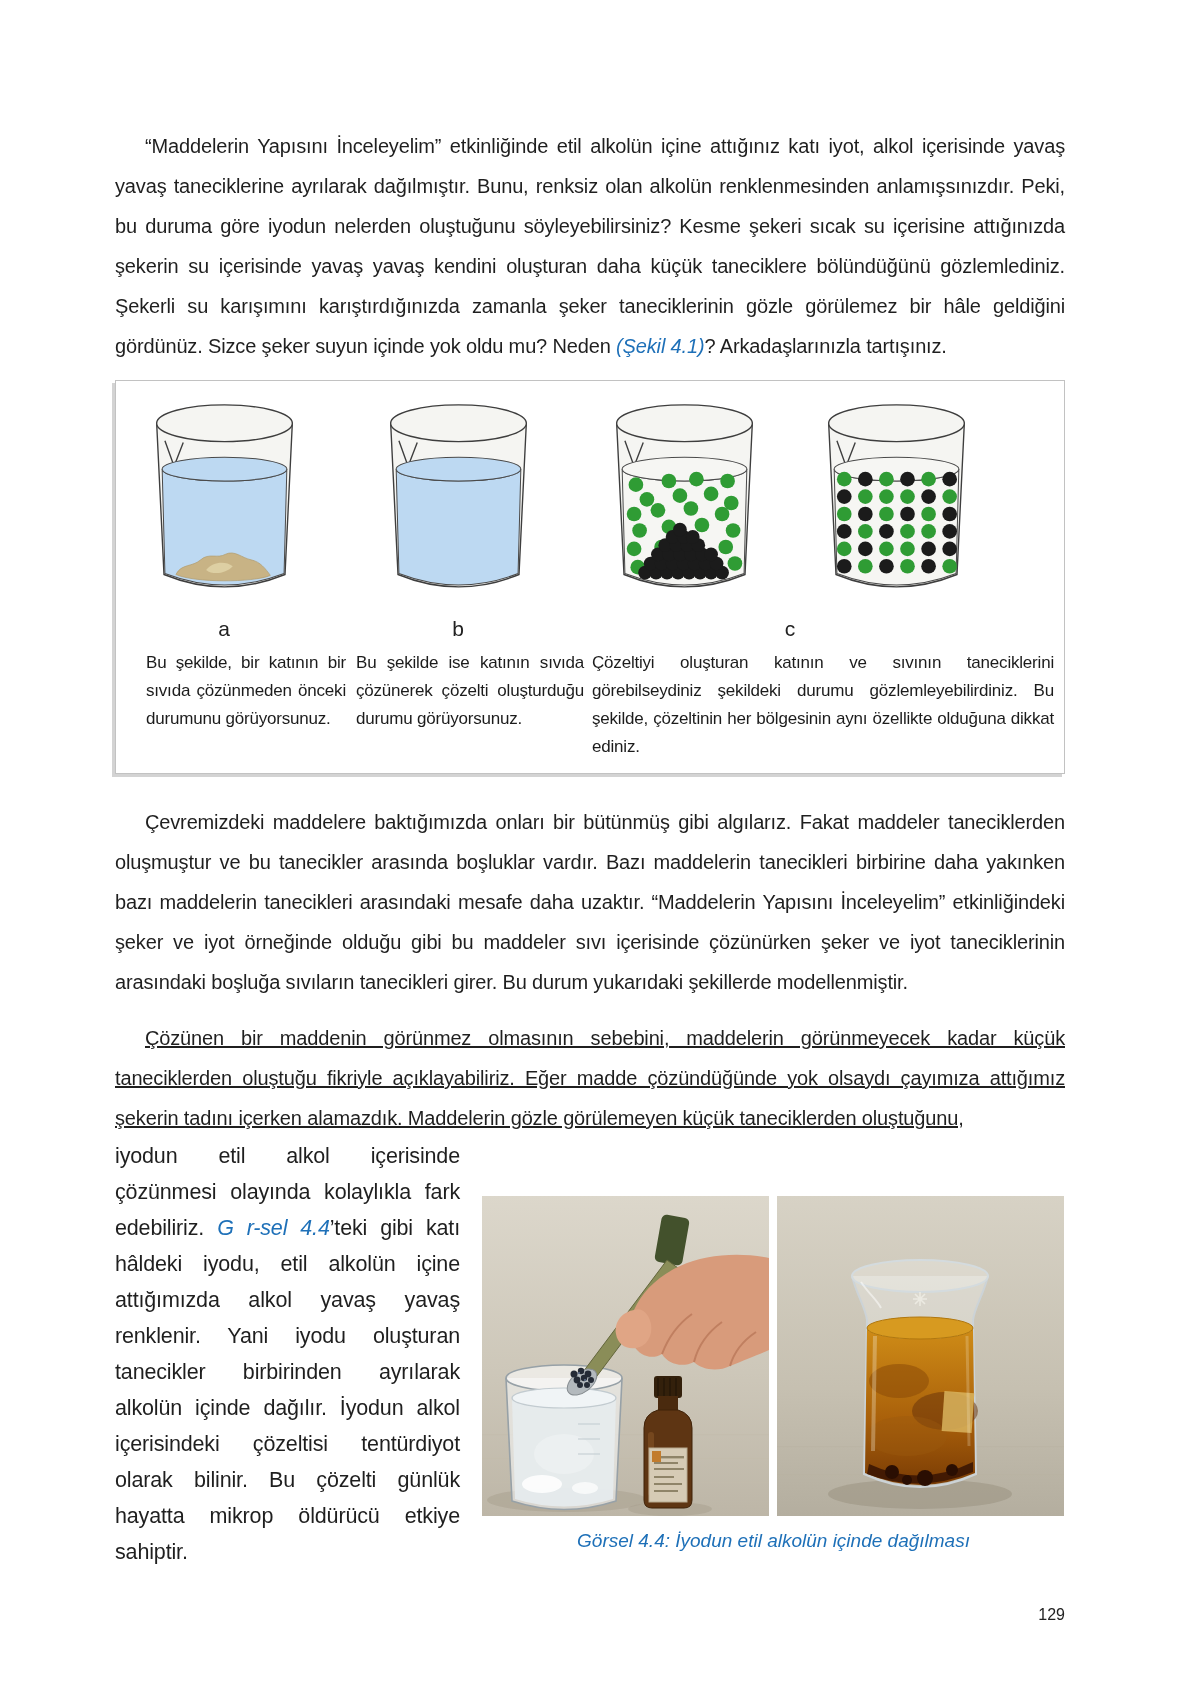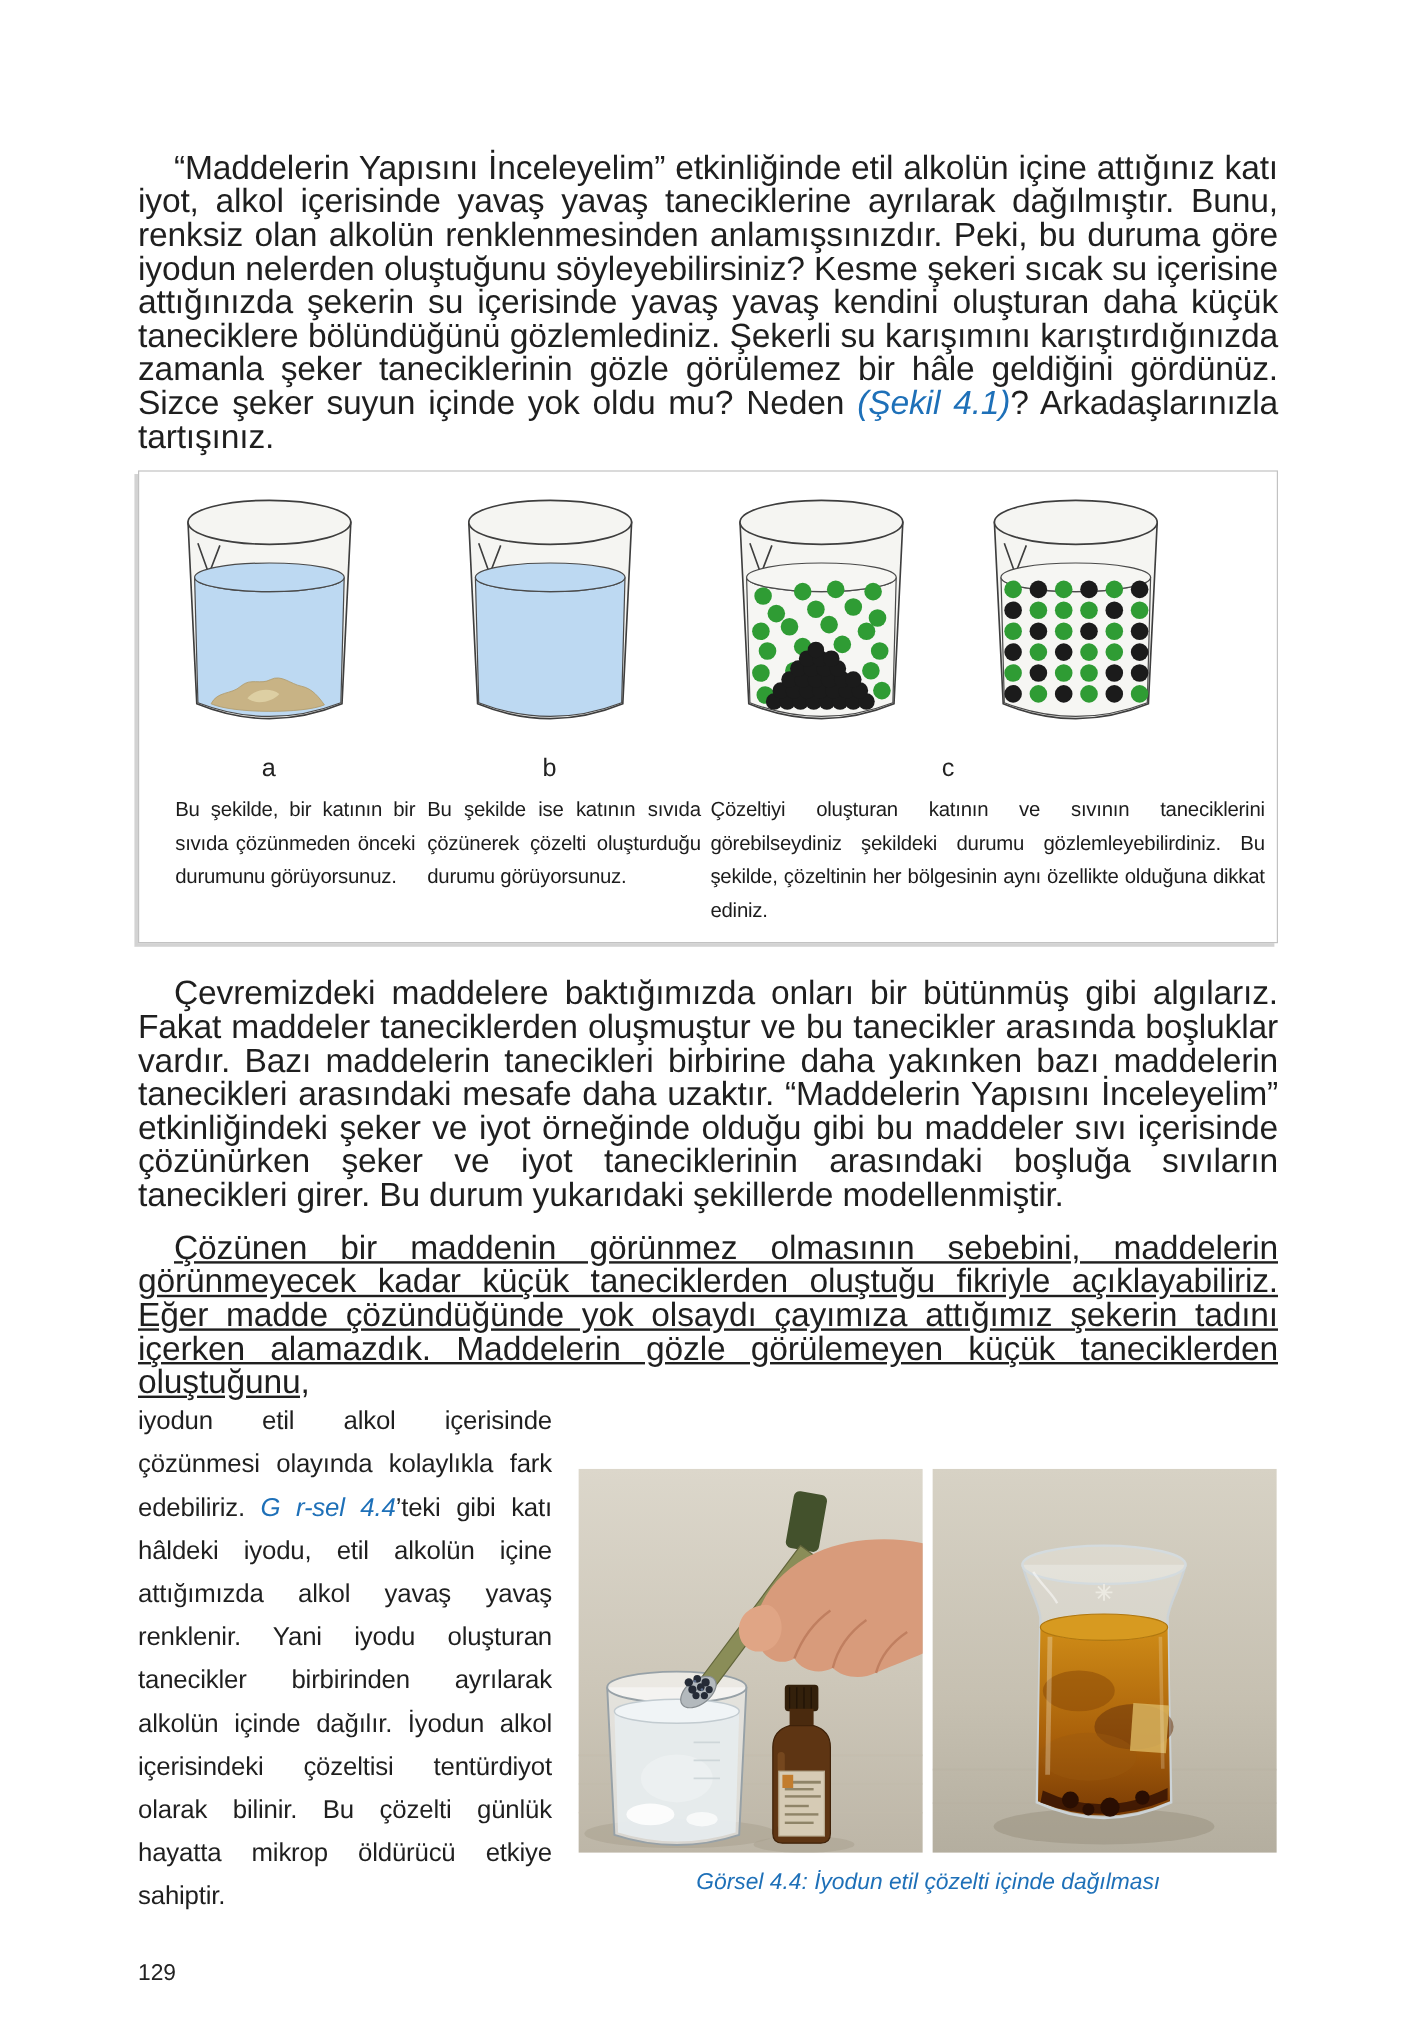--- a/index.html
+++ b/index.html
@@ -1,19 +1,19 @@
 <!DOCTYPE html>
 <html lang="tr"><head>
 <meta charset="utf-8">
 <style>
   html,body{margin:0;padding:0;background:#ffffff;overflow:hidden;}
   body{width:1181px;height:1683px;position:relative;
        font-family:"Liberation Sans", sans-serif;color:#1f1f1f;}
   .content{position:absolute;left:115px;top:0;width:950px;}
-  p.body{font-size:28px;line-height:28px;text-align:justify;margin:0;letter-spacing:-0.15px;}
+  p.body{font-size:20px;line-height:40px;text-align:justify;margin:0;letter-spacing:-0.15px;}
   p.ind{text-indent:30px;}
   #p1{margin-top:126px;}
   .ref{color:#1e70b8;font-style:italic;}
 
   
   .figbox{margin-top:14px;position:relative;height:392px;background:#ffffff;
           border:1px solid #c2c2c2;box-shadow:-3px 3px 0 rgba(130,130,130,.35);}
   .beaker{position:absolute;top:12px;width:193px;height:220px;}
   .bk-a{left:12px;} .bk-b{left:246px;} .bk-c1{left:472px;} .bk-c2{left:684px;}
   .bklabel{position:absolute;top:236px;font-size:21px;color:#222;width:40px;text-align:center;}
@@ -25,21 +25,21 @@
   .figcaption{margin-top:10px;text-align:center;color:#1e70b8;font-style:italic;
               font-size:19.5px;line-height:24px;}
   #p2{margin-top:28px;}
   #p3a{margin-top:16px;text-decoration:underline;}
   .row{display:flex;margin-top:0;}
   #p3b{width:345px;font-size:21.5px;line-height:36px;text-align:justify;letter-spacing:-0.15px;}
   .photos{margin-left:22px;width:583px;padding-top:58px;}
   .photo-row{display:flex;gap:8px;}
   .photo{width:287px;height:320px;display:block;}
   .photocaption{margin-top:14px;text-align:center;color:#1e70b8;font-style:italic;font-size:19px;}
-  .pagenum{margin-top:36px;text-align:left;font-size:19px;color:#222;}
+  .pagenum{margin-top:36px;text-align:right;font-size:16px;color:#222;}
 
   
   .glass{fill:#f5f5f2;stroke:#3e3e3e;stroke-width:1.5;}
   .surf{stroke:#4a4a4a;stroke-width:1.1;}
   .liq-blue{fill:#bdd9f2;}
   .liq-clear{fill:#f6f6f3;}
 </style>
 </head>
 <body>
 
@@ -301,18 +301,18 @@
               <circle cx="130" cy="284" r="5" fill="#2a0e02"></circle>
             <path d="M98,140 L96,255" stroke="#f2e6cc" stroke-width="4" opacity="0.35" fill="none"></path>
             <path d="M190,140 L192,250" stroke="#f2e6cc" stroke-width="3" opacity="0.25" fill="none"></path>
             <path d="M84,86 C92,98 100,104 104,112" stroke="#ffffff" opacity="0.5" stroke-width="2" fill="none"></path>
             <g stroke="#eceae2" stroke-width="1.6" transform="translate(143,103)">
               <path d="M-7,0 H7 M0,-7 V7 M-5,-5 L5,5 M-5,5 L5,-5"></path>
             </g>
           </g>
         </svg>
       </div>
-      <div class="photocaption">Görsel 4.4: İyodun etil çözelti içinde dağılması</div>
+      <div class="photocaption">Görsel 4.4: İyodun etil alkolün içinde dağılması</div>
     </div>
   </div>
 
   <div class="pagenum">129</div>
 </div>
 
 </body></html>

